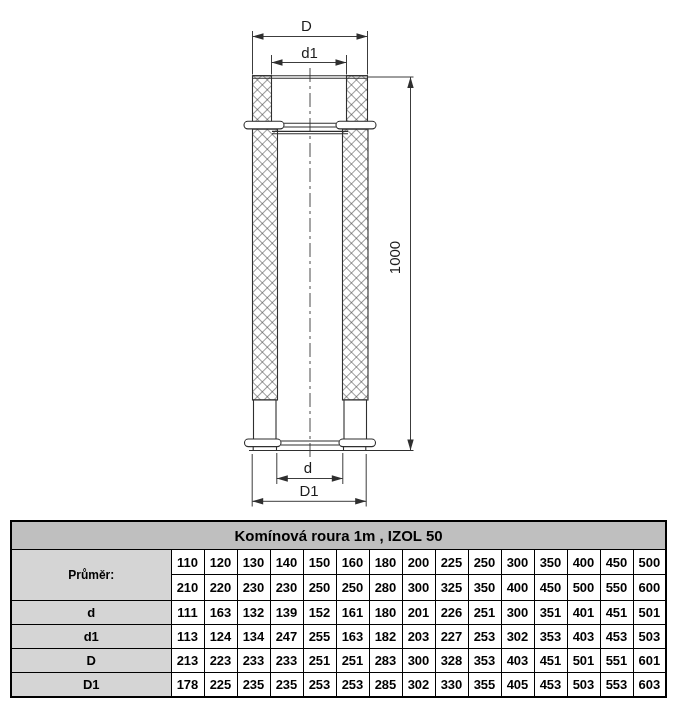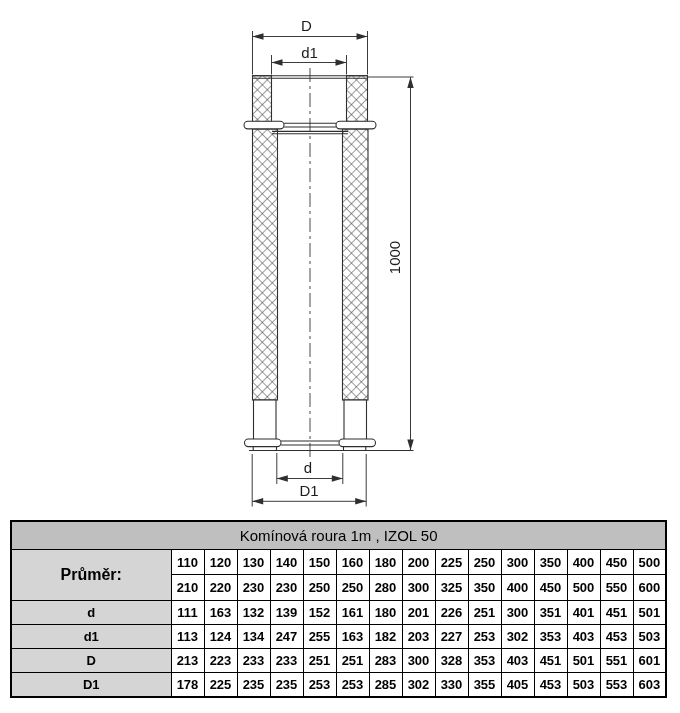--- a/index.html
+++ b/index.html
@@ -29,29 +29,29 @@
     border:1px solid #000;
     padding:0;
     text-align:center;
     vertical-align:middle;
     color:#000;
     font-family:"Liberation Sans",sans-serif;
   }
   .spec-table .title-row th{
     background:#bfbfbf;
     font-size:15px;
-    font-weight:normal;
+    font-weight:bold;
     height:27px;
   }
   .spec-table th.rowlabel{
     background:#d5d5d5;
     font-weight:bold;
     font-size:13px;
   }
-  .spec-table th.rowlabel.big{font-size:16px;}
+  .spec-table th.rowlabel.big{font-size:12px;}
   .spec-table td{
     background:#fff;
     font-size:13px;
     font-weight:bold;
   }
   .r-pr1{height:25px;}
   .r-pr2{height:26px;}
   .r-dim{height:24px;}
 </style>
 </head>

